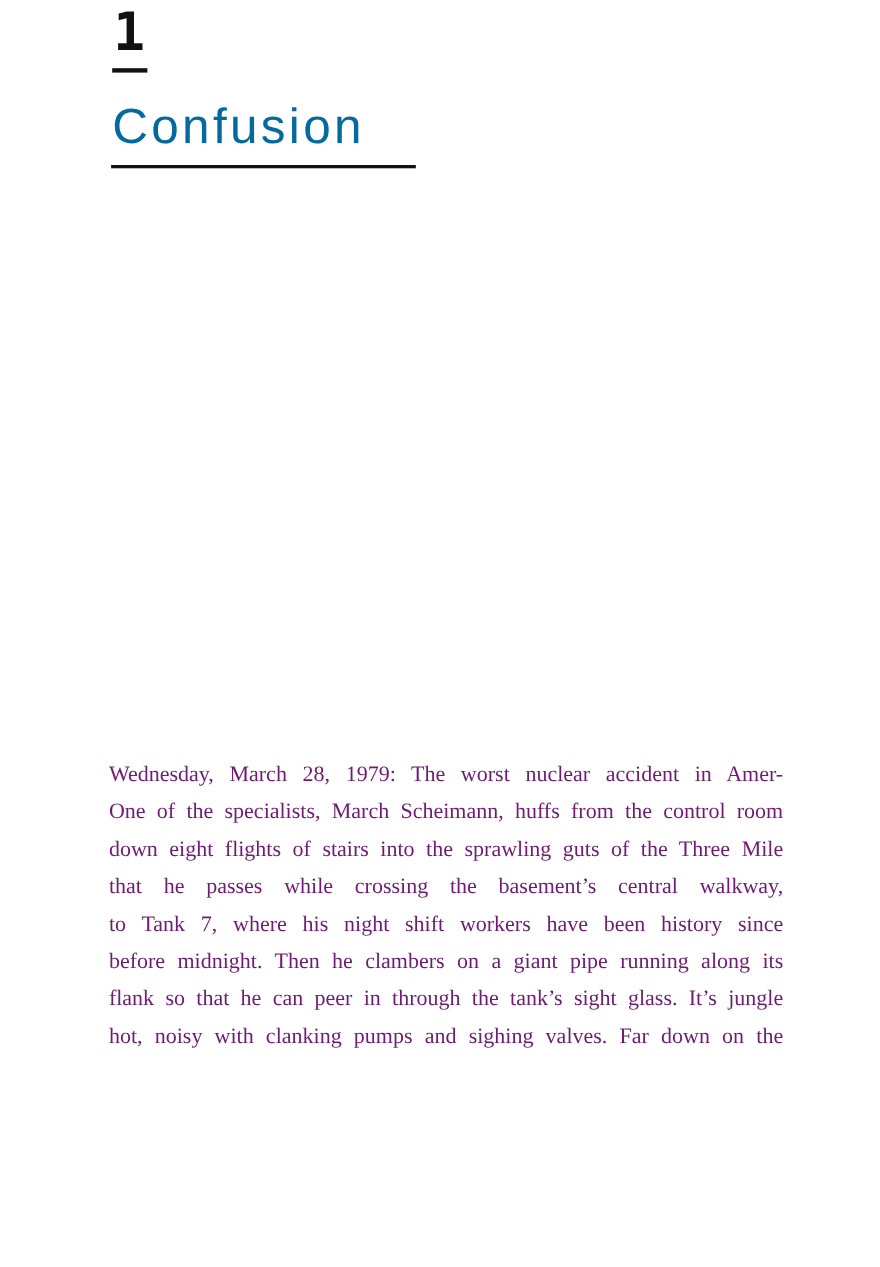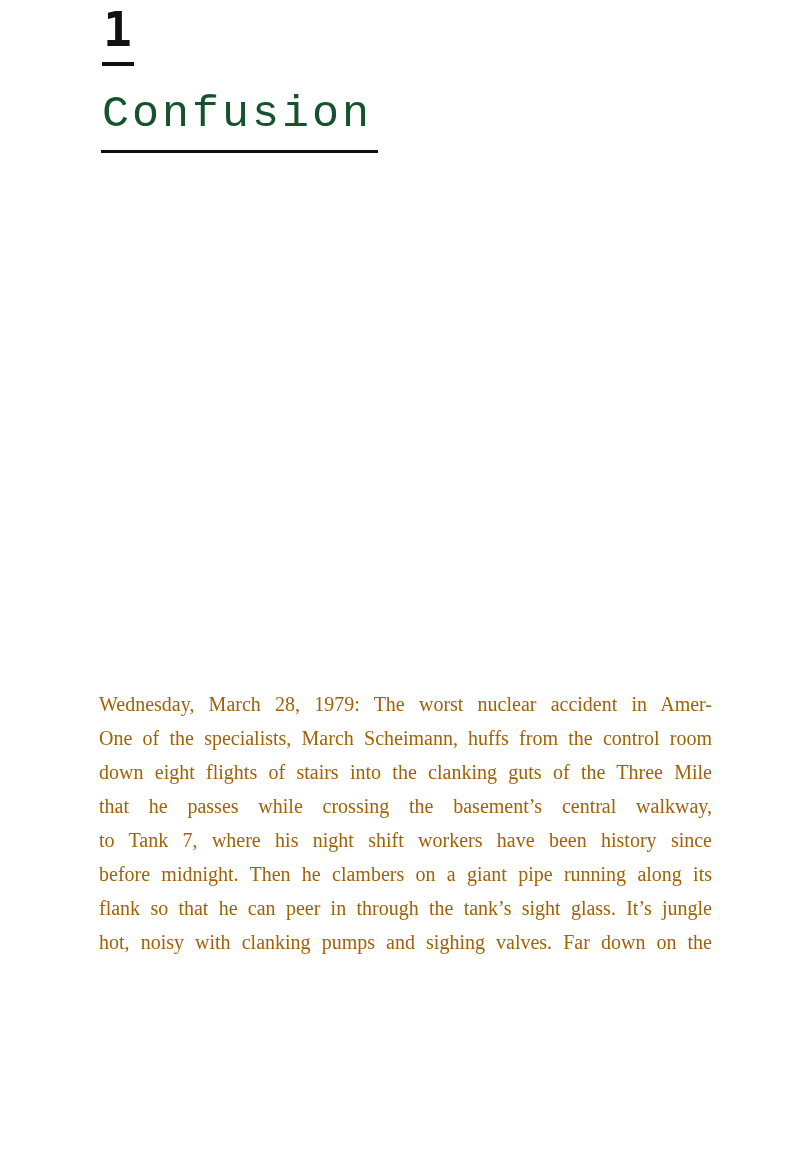--- a/index.html
+++ b/index.html
@@ -30,45 +30,45 @@
     left: 102px;
     top: 62px;
     width: 32px;
     height: 4px;
     background: #111111;
   }
   .chapter-title {
     position: absolute;
     left: 102px;
     top: 88px;
-    font-family: Liberation Mono, monospace;
+    font-family: Liberation Sans, sans-serif;
     font-size: 45px;
     font-weight: 500;
     line-height: 54px;
-    color: #14532d;
+    color: #0369a1;
     letter-spacing: 3px;
     white-space: nowrap;
   }
   .title-rule {
     position: absolute;
     left: 101px;
     top: 150px;
     width: 277px;
     height: 3px;
     background: #111111;
   }
   .body-text {
     position: absolute;
     left: 99px;
     top: 687px;
     width: 613px;
     font-family: "Liberation Serif", "DejaVu Serif", serif;
     font-size: 20px;
     line-height: 34px;
-    color: #a16207;
+    color: #701a75;
   }
   .body-text .line {
     text-align: justify;
     text-align-last: justify;
     white-space: normal;
     width: 100%;
   }
 </style>
 </head>
 <body>
@@ -79,21 +79,21 @@
 
   <div class="number-rule"></div>
 
   <div class="chapter-title">Confusion</div>
 
   <div class="title-rule"></div>
 
   <div class="body-text">
     <div class="line">Wednesday, March 28, 1979: The worst nuclear accident in Amer-</div>
     <div class="line">One of the specialists, March Scheimann, huffs from the control room</div>
-    <div class="line">down eight flights of stairs into the clanking guts of the Three Mile</div>
+    <div class="line">down eight flights of stairs into the sprawling guts of the Three Mile</div>
     <div class="line">that he passes while crossing the basement’s central walkway,</div>
     <div class="line">to Tank 7, where his night shift workers have been history since</div>
     <div class="line">before midnight. Then he clambers on a giant pipe running along its</div>
     <div class="line">flank so that he can peer in through the tank’s sight glass. It’s jungle</div>
     <div class="line">hot, noisy with clanking pumps and sighing valves. Far down on the</div>
   </div>
 
 </div>
 
 </body></html>

